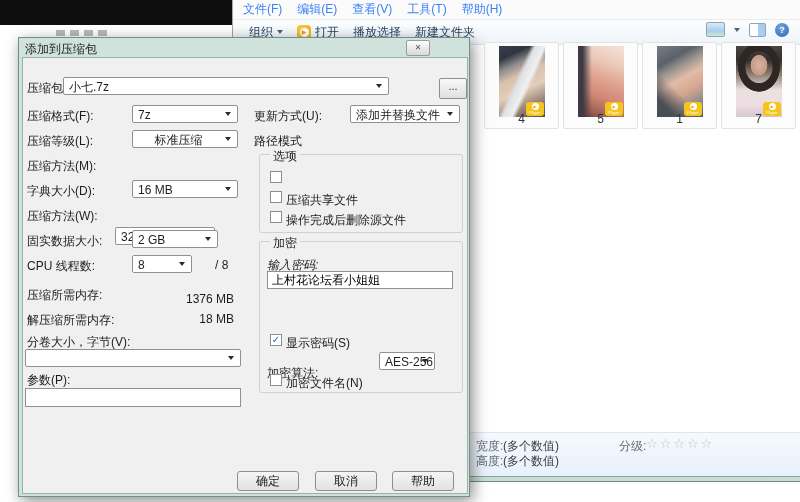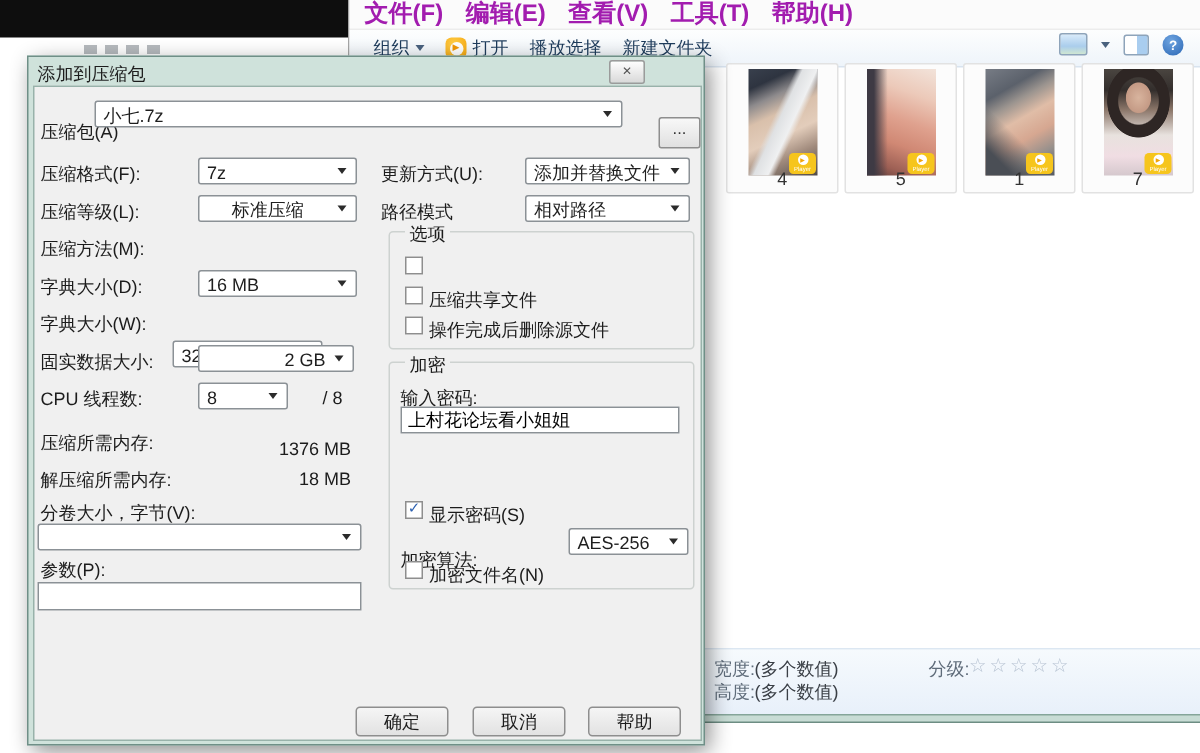--- a/index.html
+++ b/index.html
@@ -9,21 +9,21 @@
 
   
   .bg-topbar{left:0;top:0;width:233px;height:25px;background:#0e0e0e;}
   .bg-smudge{left:56px;top:30px;width:54px;height:6px;opacity:.65;
     background:repeating-linear-gradient(90deg,#8f959b 0 9px,transparent 9px 14px);}
   .bottom-strip{left:0;top:482px;width:800px;height:20px;background:#ffffff;}
 
   
   .explorer-bg{left:232px;top:0;width:568px;height:482px;background:#ffffff;border-left:1px solid #a6a6a6;box-sizing:border-box;}
   .menu-bar{left:233px;top:0;width:567px;height:19px;background:#fbfbfb;display:flex;align-items:center;gap:15px;padding-left:10px;box-sizing:border-box;}
-  .menu-item{color:#a21caf;font-size:16px;font-weight:bold;}
+  .menu-item{color:#3b82f6;font-size:12px;}
   .cmd-bar{left:233px;top:19px;width:567px;height:26px;box-sizing:border-box;
     background:linear-gradient(#fdfefe,#eef4fa);border-top:1px solid #ececec;border-bottom:1px solid #d8e3ef;
     display:flex;align-items:center;gap:14px;padding-left:16px;color:#1e3c5c;}
   .cmd-item{display:flex;align-items:center;gap:4px;color:#1e3c5c;font-size:12px;text-align:center;}
   .caret{width:0;height:0;border-left:3px solid transparent;border-right:3px solid transparent;border-top:4px solid #4a627e;}
   .open-ico{width:14px;height:14px;border-radius:4px;background:radial-gradient(circle at 40% 35%,#ffd14d,#f6a208);
     display:flex;align-items:center;justify-content:center;}
   .open-ico .ring{width:9px;height:9px;border-radius:50%;background:#ffffff;display:flex;align-items:center;justify-content:center;
     color:#f39804;font-size:6px;line-height:6px;}
   .cmd-right{left:706px;top:22px;display:flex;align-items:center;gap:9px;}
@@ -171,45 +171,45 @@
   </div>
   <div class="abs teal-band"></div>
 
   <div class="abs dialog">
     <div class="dlg-title">添加到压缩包</div>
     <div class="dlg-close">✕</div>
 
     <div class="dlg-body">
 
       <span class="lbl" style="left:4px;top:22px;">压缩包(A)</span>
-      <div class="combo" style="left:40px;top:9px;width:352px;height:18px;">
+      <div class="combo" style="left:40px;top:19px;width:326px;height:18px;">
         <span>小七.7z</span>
         <span class="carr"></span>
       </div>
       <div class="browse">...</div>
 
       <span class="lbl" style="left:4px;top:50px;">压缩格式(F):</span>
       <div class="combo" style="left:109px;top:47px;width:106px;height:18px;">
         <span>7z</span><span class="carr"></span>
       </div>
       <span class="lbl" style="left:4px;top:75px;">压缩等级(L):</span>
       <div class="combo" style="left:109px;top:72px;width:106px;height:18px;text-align:center;">
         <span>标准压缩</span><span class="carr"></span>
       </div>
       <span class="lbl" style="left:4px;top:100px;">压缩方法(M):</span>
       <span class="lbl" style="left:4px;top:125px;">字典大小(D):</span>
       <div class="combo" style="left:109px;top:122px;width:106px;height:18px;">
         <span>16 MB</span><span class="carr"></span>
       </div>
-      <span class="lbl" style="left:4px;top:150px;">字典大小(W):</span>
+      <span class="lbl" style="left:4px;top:150px;">压缩方法(W):</span>
       <div class="combo" style="left:92px;top:147px;width:100px;height:18px;margin-top:22px;">
         <span>32</span><span class="carr"></span>
       </div>
       <span class="lbl" style="left:4px;top:175px;">固实数据大小:</span>
-      <div class="combo" style="left:109px;top:172px;width:104px;height:18px;text-align:right;">
+      <div class="combo" style="left:109px;top:172px;width:86px;height:18px;">
         <span>2 GB</span><span class="carr"></span>
       </div>
       <span class="lbl" style="left:4px;top:200px;">CPU 线程数:</span>
       <div class="combo" style="left:109px;top:197px;width:60px;height:18px;">
         <span>8</span><span class="carr"></span>
       </div>
       <span class="lbl" style="left:192px;top:200px;">/ 8</span>
 
       <span class="lbl" style="left:4px;top:229px;">压缩所需内存:</span>
       <span class="memval" style="left:120px;top:234px;">1376 MB</span>
@@ -221,40 +221,37 @@
         <span></span><span class="carr"></span>
       </div>
       <span class="lbl" style="left:4px;top:314px;">参数(P):</span>
       <input class="edit" style="left: 2px; top: 330px; width: 216px; height: 19px;" value="">
 
       <span class="lbl" style="left:231px;top:50px;">更新方式(U):</span>
       <div class="combo" style="left:327px;top:47px;width:110px;height:18px;">
         <span>添加并替换文件</span><span class="carr"></span>
       </div>
       <span class="lbl" style="left:231px;top:75px;">路径模式</span>
-      <div class="combo" style="left:327px;top:72px;width:110px;height:18px;">
-        <span>相对路径</span><span class="carr"></span>
-      </div>
 
       <div class="gbox" style="left:236px;top:96px;width:204px;height:79px;"></div>
       <span class="gbox-lbl" style="left:247px;top:90px;">选项</span>
       <span class="cb" style="left:247px;top:113px;"></span>
       <span class="cb" style="left:247px;top:133px;"></span>
       <span class="lbl" style="left:263px;top:134px;">压缩共享文件</span>
       <span class="cb" style="left:247px;top:153px;"></span>
       <span class="lbl" style="left:263px;top:154px;">操作完成后删除源文件</span>
 
       <div class="gbox" style="left:236px;top:183px;width:204px;height:152px;"></div>
       <span class="gbox-lbl" style="left:247px;top:177px;">加密</span>
-      <span class="lbl" style="left:244px;top:199px;">输入密码:</span>
+      <span class="lbl" style="left:244px;top:199px;font-style:italic;">输入密码:</span>
       <input class="edit" style="left: 244px; top: 213px; width: 186px; height: 18px;" value="上村花论坛看小姐姐">
       <span class="cb" style="left:247px;top:276px;">✓</span>
       <span class="lbl" style="left:263px;top:277px;">显示密码(S)</span>
       <span class="lbl" style="left:244px;top:307px;">加密算法:</span>
-      <div class="combo" style="left:356px;top:294px;width:80px;height:18px;">
+      <div class="combo" style="left:356px;top:294px;width:56px;height:18px;">
         <span>AES-256</span><span class="carr"></span>
       </div>
       <span class="cb" style="left:247px;top:316px;"></span>
       <span class="lbl" style="left:263px;top:317px;">加密文件名(N)</span>
 
       <div class="btn" style="left:214px;top:413px;">确定</div>
       <div class="btn" style="left:292px;top:413px;">取消</div>
       <div class="btn" style="left:369px;top:413px;">帮助</div>
     </div>
   </div>

